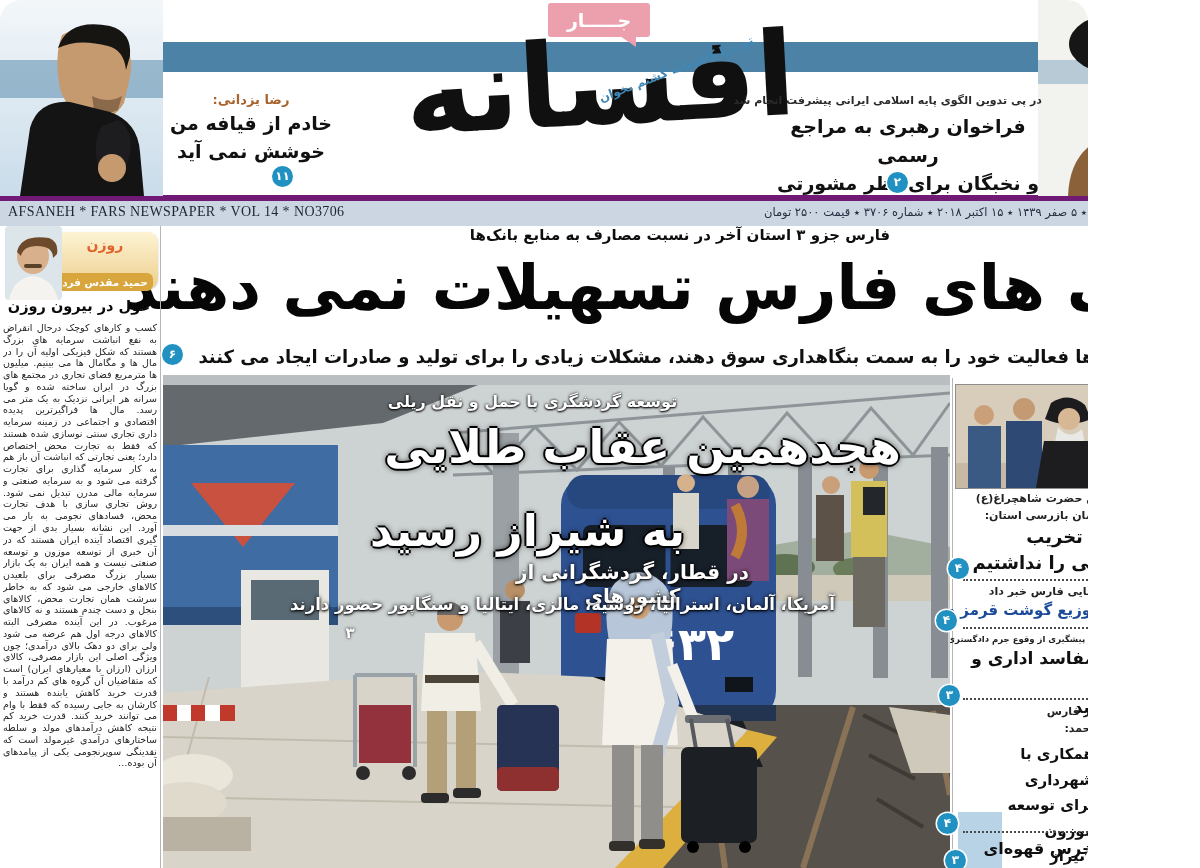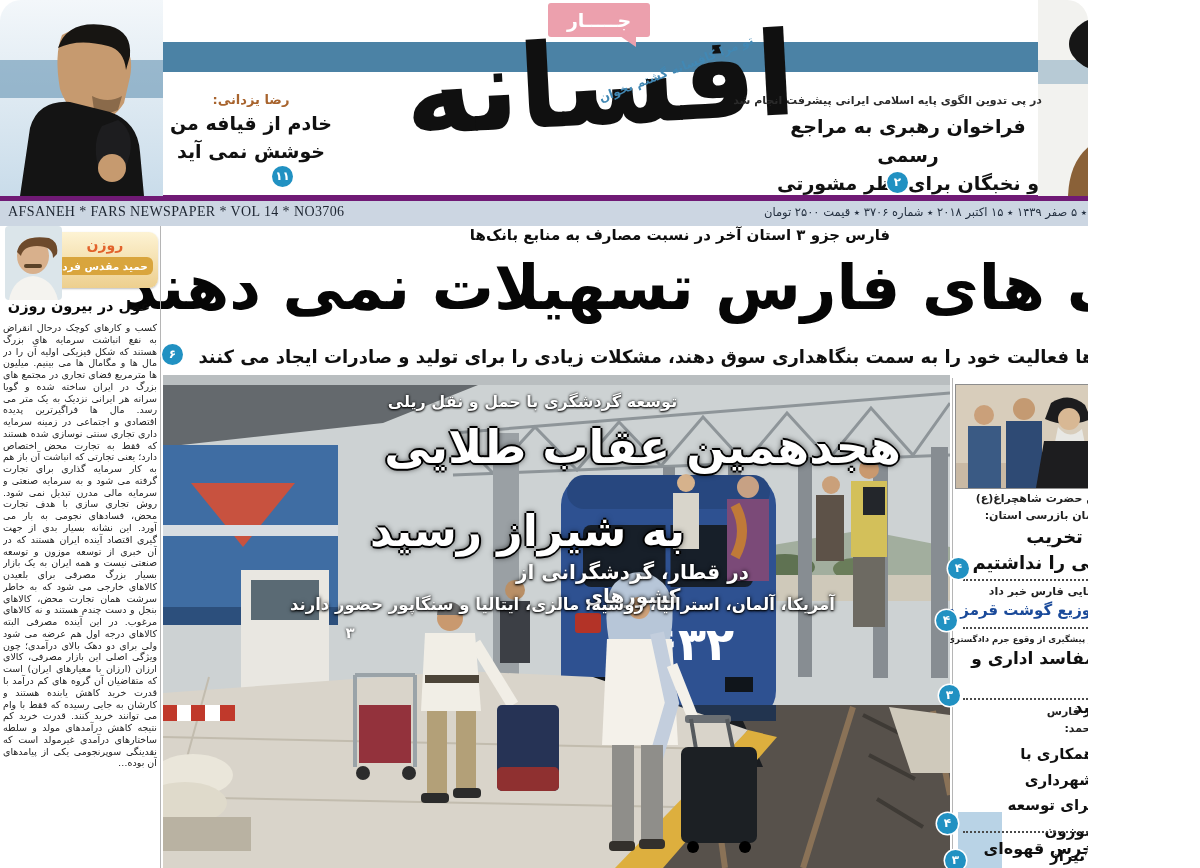--- a/index.html
+++ b/index.html
@@ -39,21 +39,21 @@
         font-weight:bold;color:#0e0e0e;}
   .lead-headline{position:absolute;left:160px;top:240px;width:1040px;text-align:center;font-size:62px;
         font-weight:bold;color:#060606;white-space:nowrap;line-height:1.55;}
   .lead-sub{position:absolute;left:180px;top:346px;width:1012px;text-align:center;font-size:18px;
         font-weight:bold;color:#101010;white-space:nowrap;}
   
   .vdiv{position:absolute;width:1px;background:#b5b5b5;}
   .rozan-box{position:absolute;left:52px;top:232px;width:106px;height:56px;border-radius:9px;
         background:linear-gradient(180deg,#fdf3d4,#edcf8e);box-shadow:0 1px 2px rgba(0,0,0,.25);z-index:2;}
   .rozan-label{margin-top:5px;text-align:center;font-size:14px;font-weight:bold;color:#e2622b;}
-  .rozan-author{margin:4px 5px 0 5px;background:#d9a53d;border-radius:6px;color:#fff;font-size:10.5px;
+  .rozan-author{margin:20px 5px 0 5px;background:#d9a53d;border-radius:6px;color:#fff;font-size:10.5px;
         font-weight:bold;text-align:center;line-height:18px;}
   .col-title{position:absolute;left:0;top:298px;width:158px;text-align:center;font-size:14.5px;
         font-weight:bold;color:#0a0a0a;}
   .col-body{position:absolute;left:3px;top:322px;width:154px;height:546px;overflow:hidden;
         font-size:9.5px;line-height:1.24;color:#222;text-align:justify;}
   
   .main-photo{position:absolute;left:163px;top:375px;width:787px;height:493px;z-index:1;}
   .ph-txt{position:absolute;z-index:2;color:#fff;font-weight:bold;text-align:center;}
   .ph-kicker{left:360px;top:392px;width:345px;font-size:16px;
         text-shadow:0 0 3px #000,0 1px 2px #000;}

